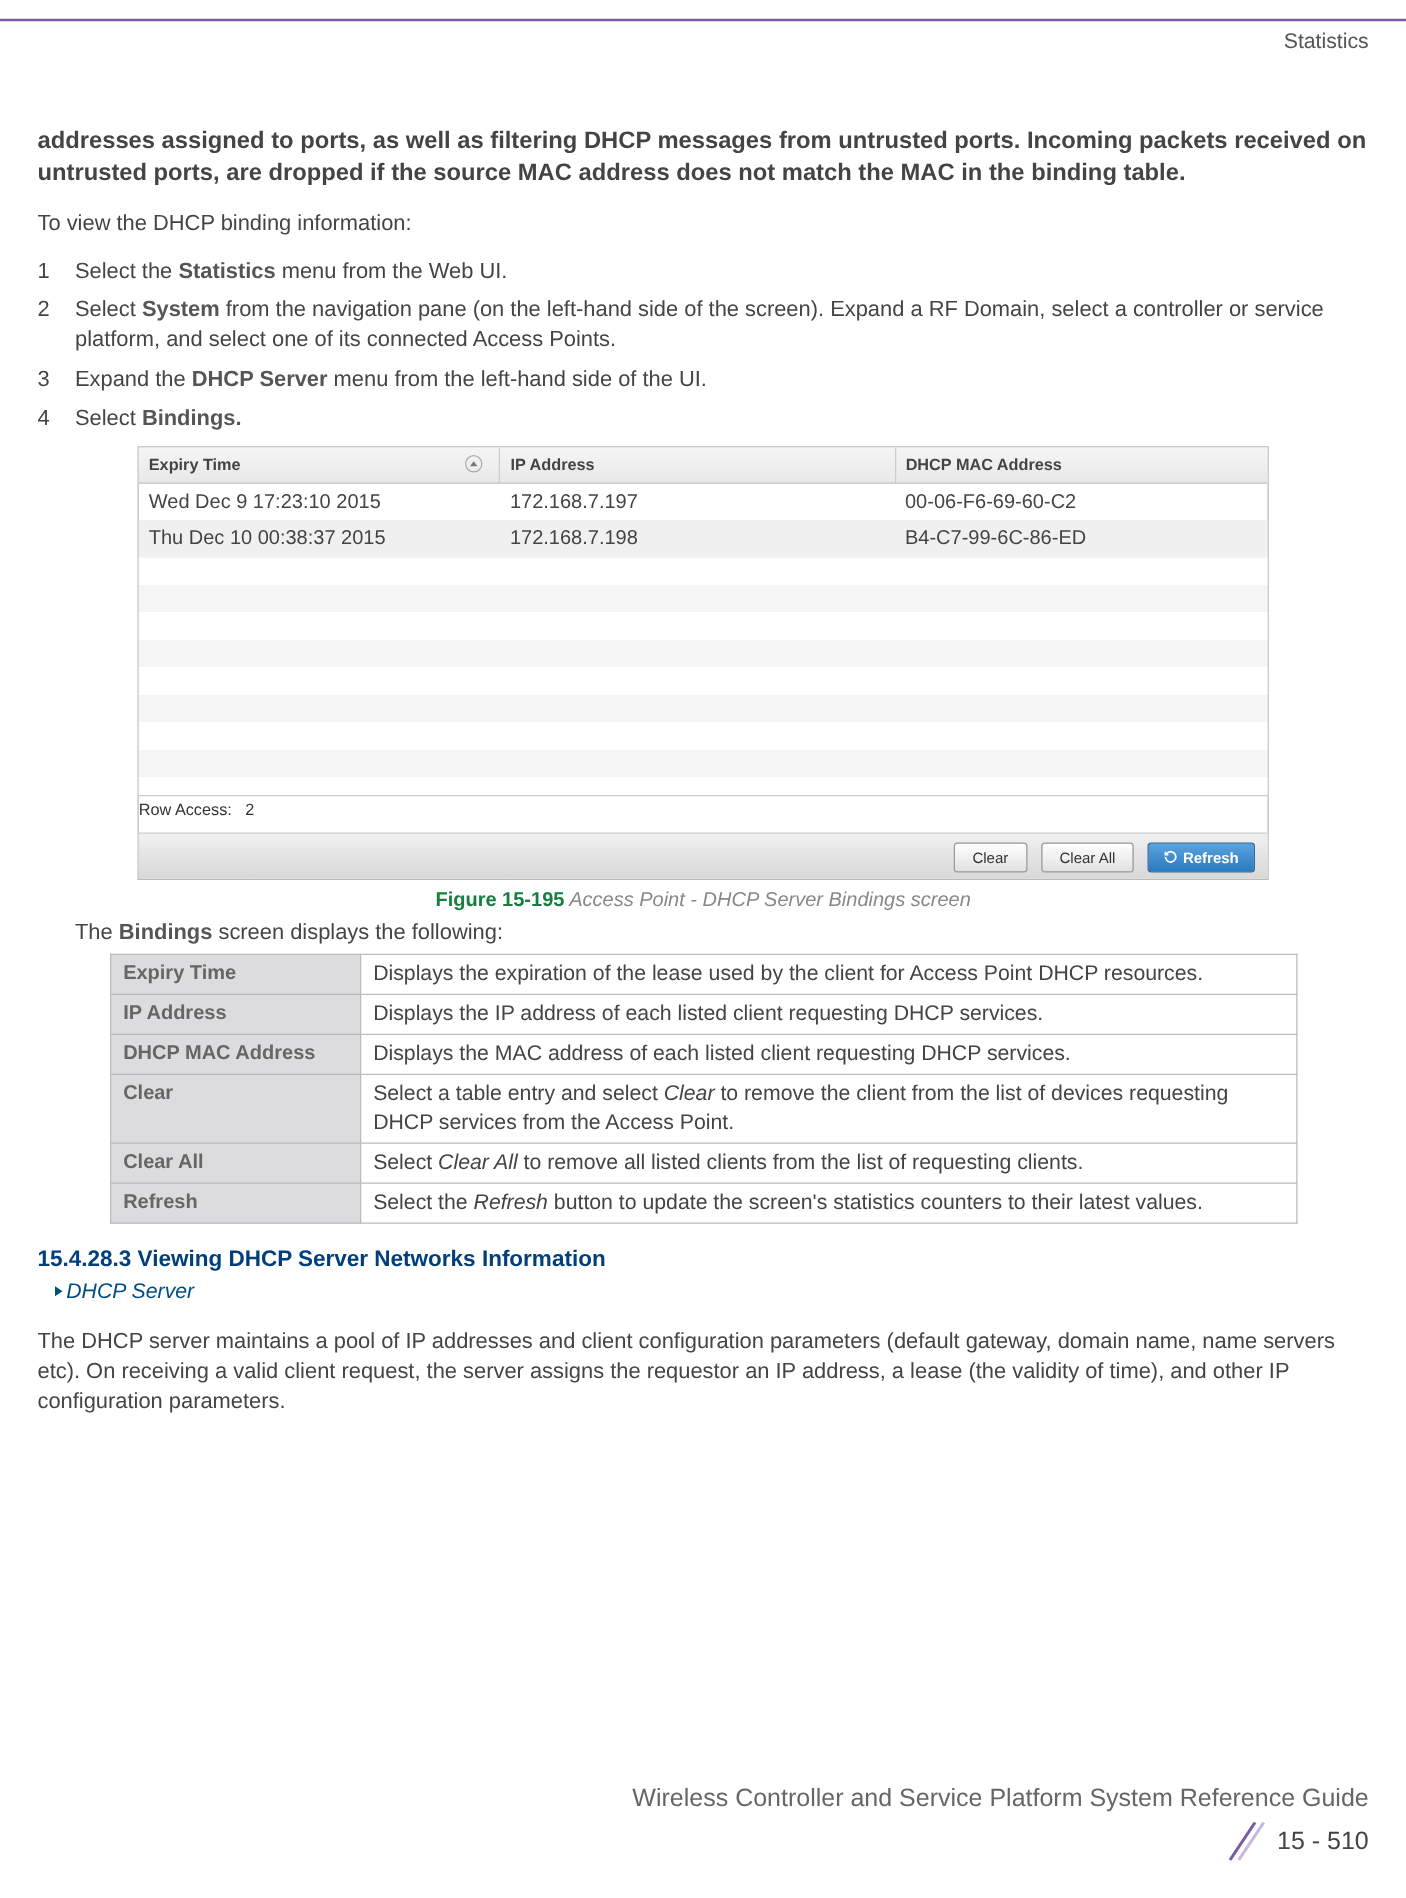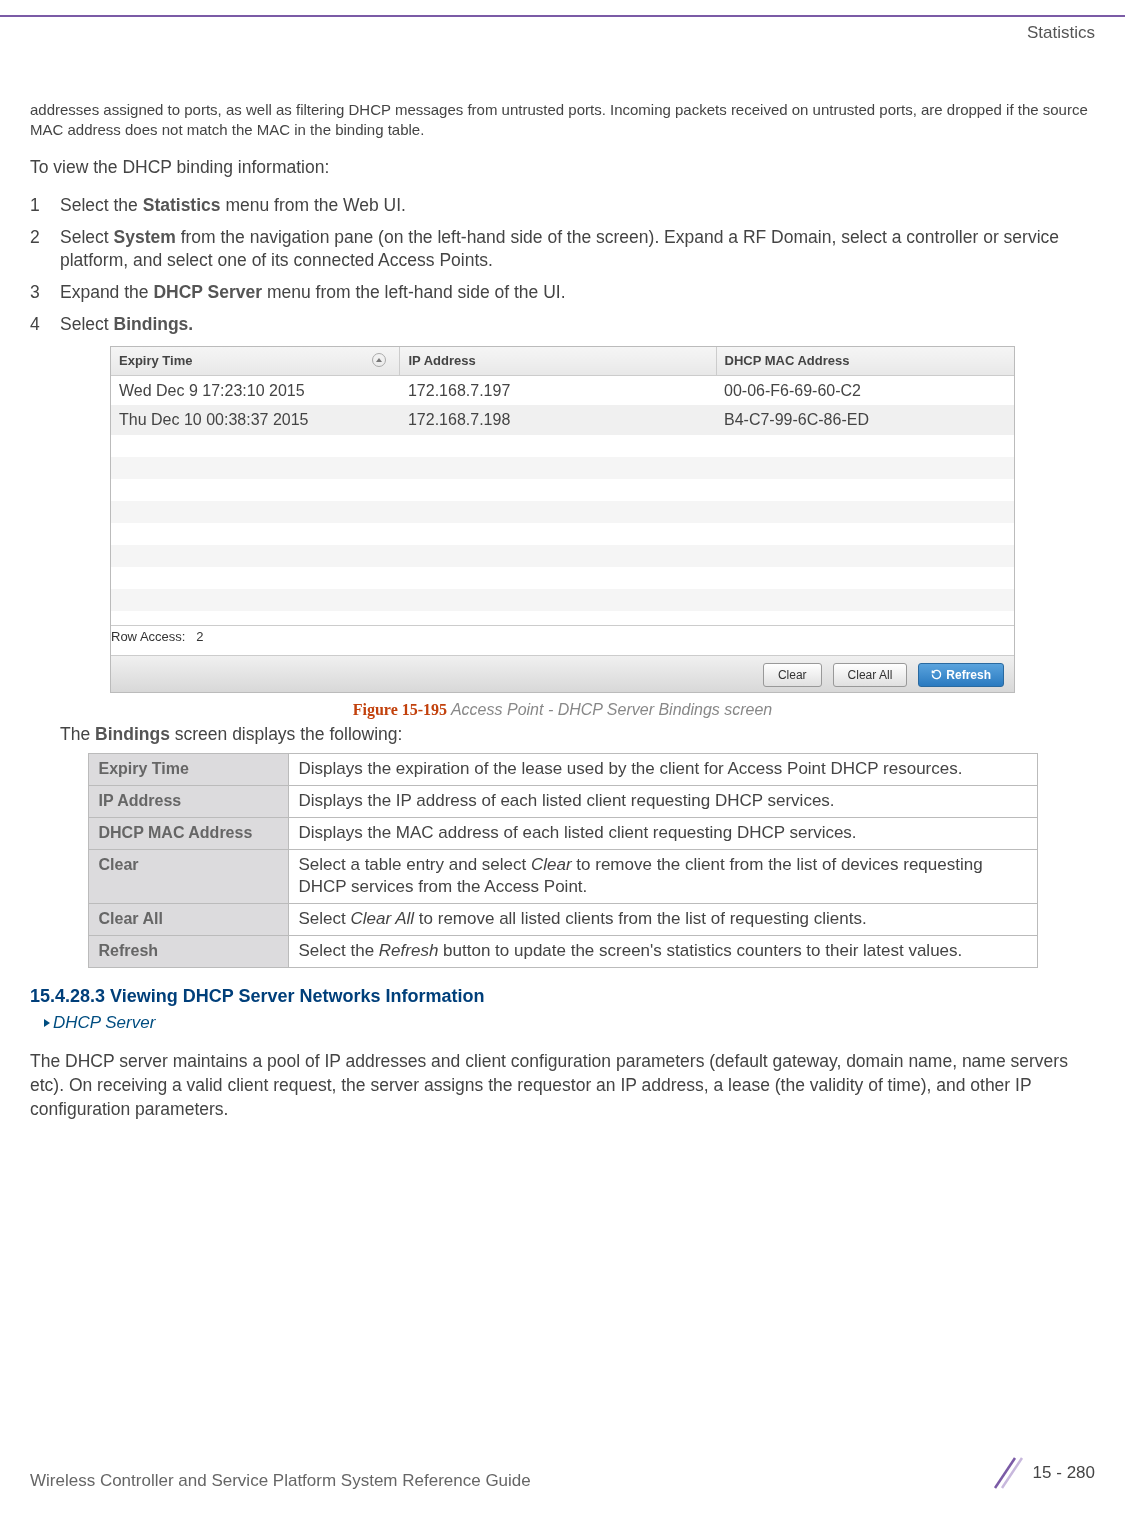--- a/index.html
+++ b/index.html
@@ -26,22 +26,22 @@
       padding-right: 30px;
     }
     .header-label {
       text-align: right;
       color: #555;
       font-size: 17px;
       margin-top: 5px;
     }
     .intro-para {
       margin-top: 55px;
-      font-weight: 400;
-      font-size: 15px;
+      font-weight: 700;
+      font-size: 19px;
       color: #444;
     }
     .para {
       font-weight: 300;
       font-size: 17.5px;
       color: #444;
       margin-top: 16px;
     }
     .bold-ui {
       font-weight: 700;
@@ -194,22 +194,21 @@
       margin-right: 4px;
       vertical-align: -1px;
     }
     .figure-caption {
       text-align: center;
       margin-top: 6px;
       font-size: 16px;
     }
     .figure-caption .fig-num {
       font-weight: 700;
-      color: #c2410c;
-      font-family: Liberation Serif, serif;
+      color: #15803d;
     }
     .figure-caption .fig-title {
       font-style: italic;
       color: #888;
       font-weight: 300;
       margin-top: 48px;
     }
     .desc-table {
       width: 100%;
       border-collapse: collapse;
@@ -261,22 +260,23 @@
     }
     .page-footer {
       position: absolute;
       bottom: 25px;
       left: 30px;
       right: 30px;
       display: flex;
       justify-content: space-between;
       align-items: flex-end;
       color: #666;
-      font-size: 17px;
-      font-weight: 300;
+      font-size: 20px;
+      font-weight: 300;
+      flex-direction: column;
     }
     .page-num-box {
       display: flex;
       align-items: center;
     }
     .slash-graphic {
       width: 40px;
       height: 40px;
       margin-right: 8px;
     }
@@ -403,15 +403,15 @@
 
 <p class="para">The DHCP server maintains a pool of IP addresses and client configuration parameters (default gateway, domain name, name servers etc). On receiving a valid client request, the server assigns the requestor an IP address, a lease (the validity of time), and other IP configuration parameters.</p>
 
 <div class="page-footer">
   <div>Wireless Controller and Service Platform System Reference Guide</div>
   <div class="page-num-box">
     <svg class="slash-graphic" viewBox="0 0 40 40">
       <line x1="10" y1="35" x2="30" y2="5" stroke="#7b5ba6" stroke-width="2.5"></line>
       <line x1="17" y1="35" x2="37" y2="5" stroke="#c8b8dd" stroke-width="2.5"></line>
     </svg>
-    <span class="page-num">15 - 280</span>
+    <span class="page-num">15 - 510</span>
   </div>
 </div>
 
 </body></html>

